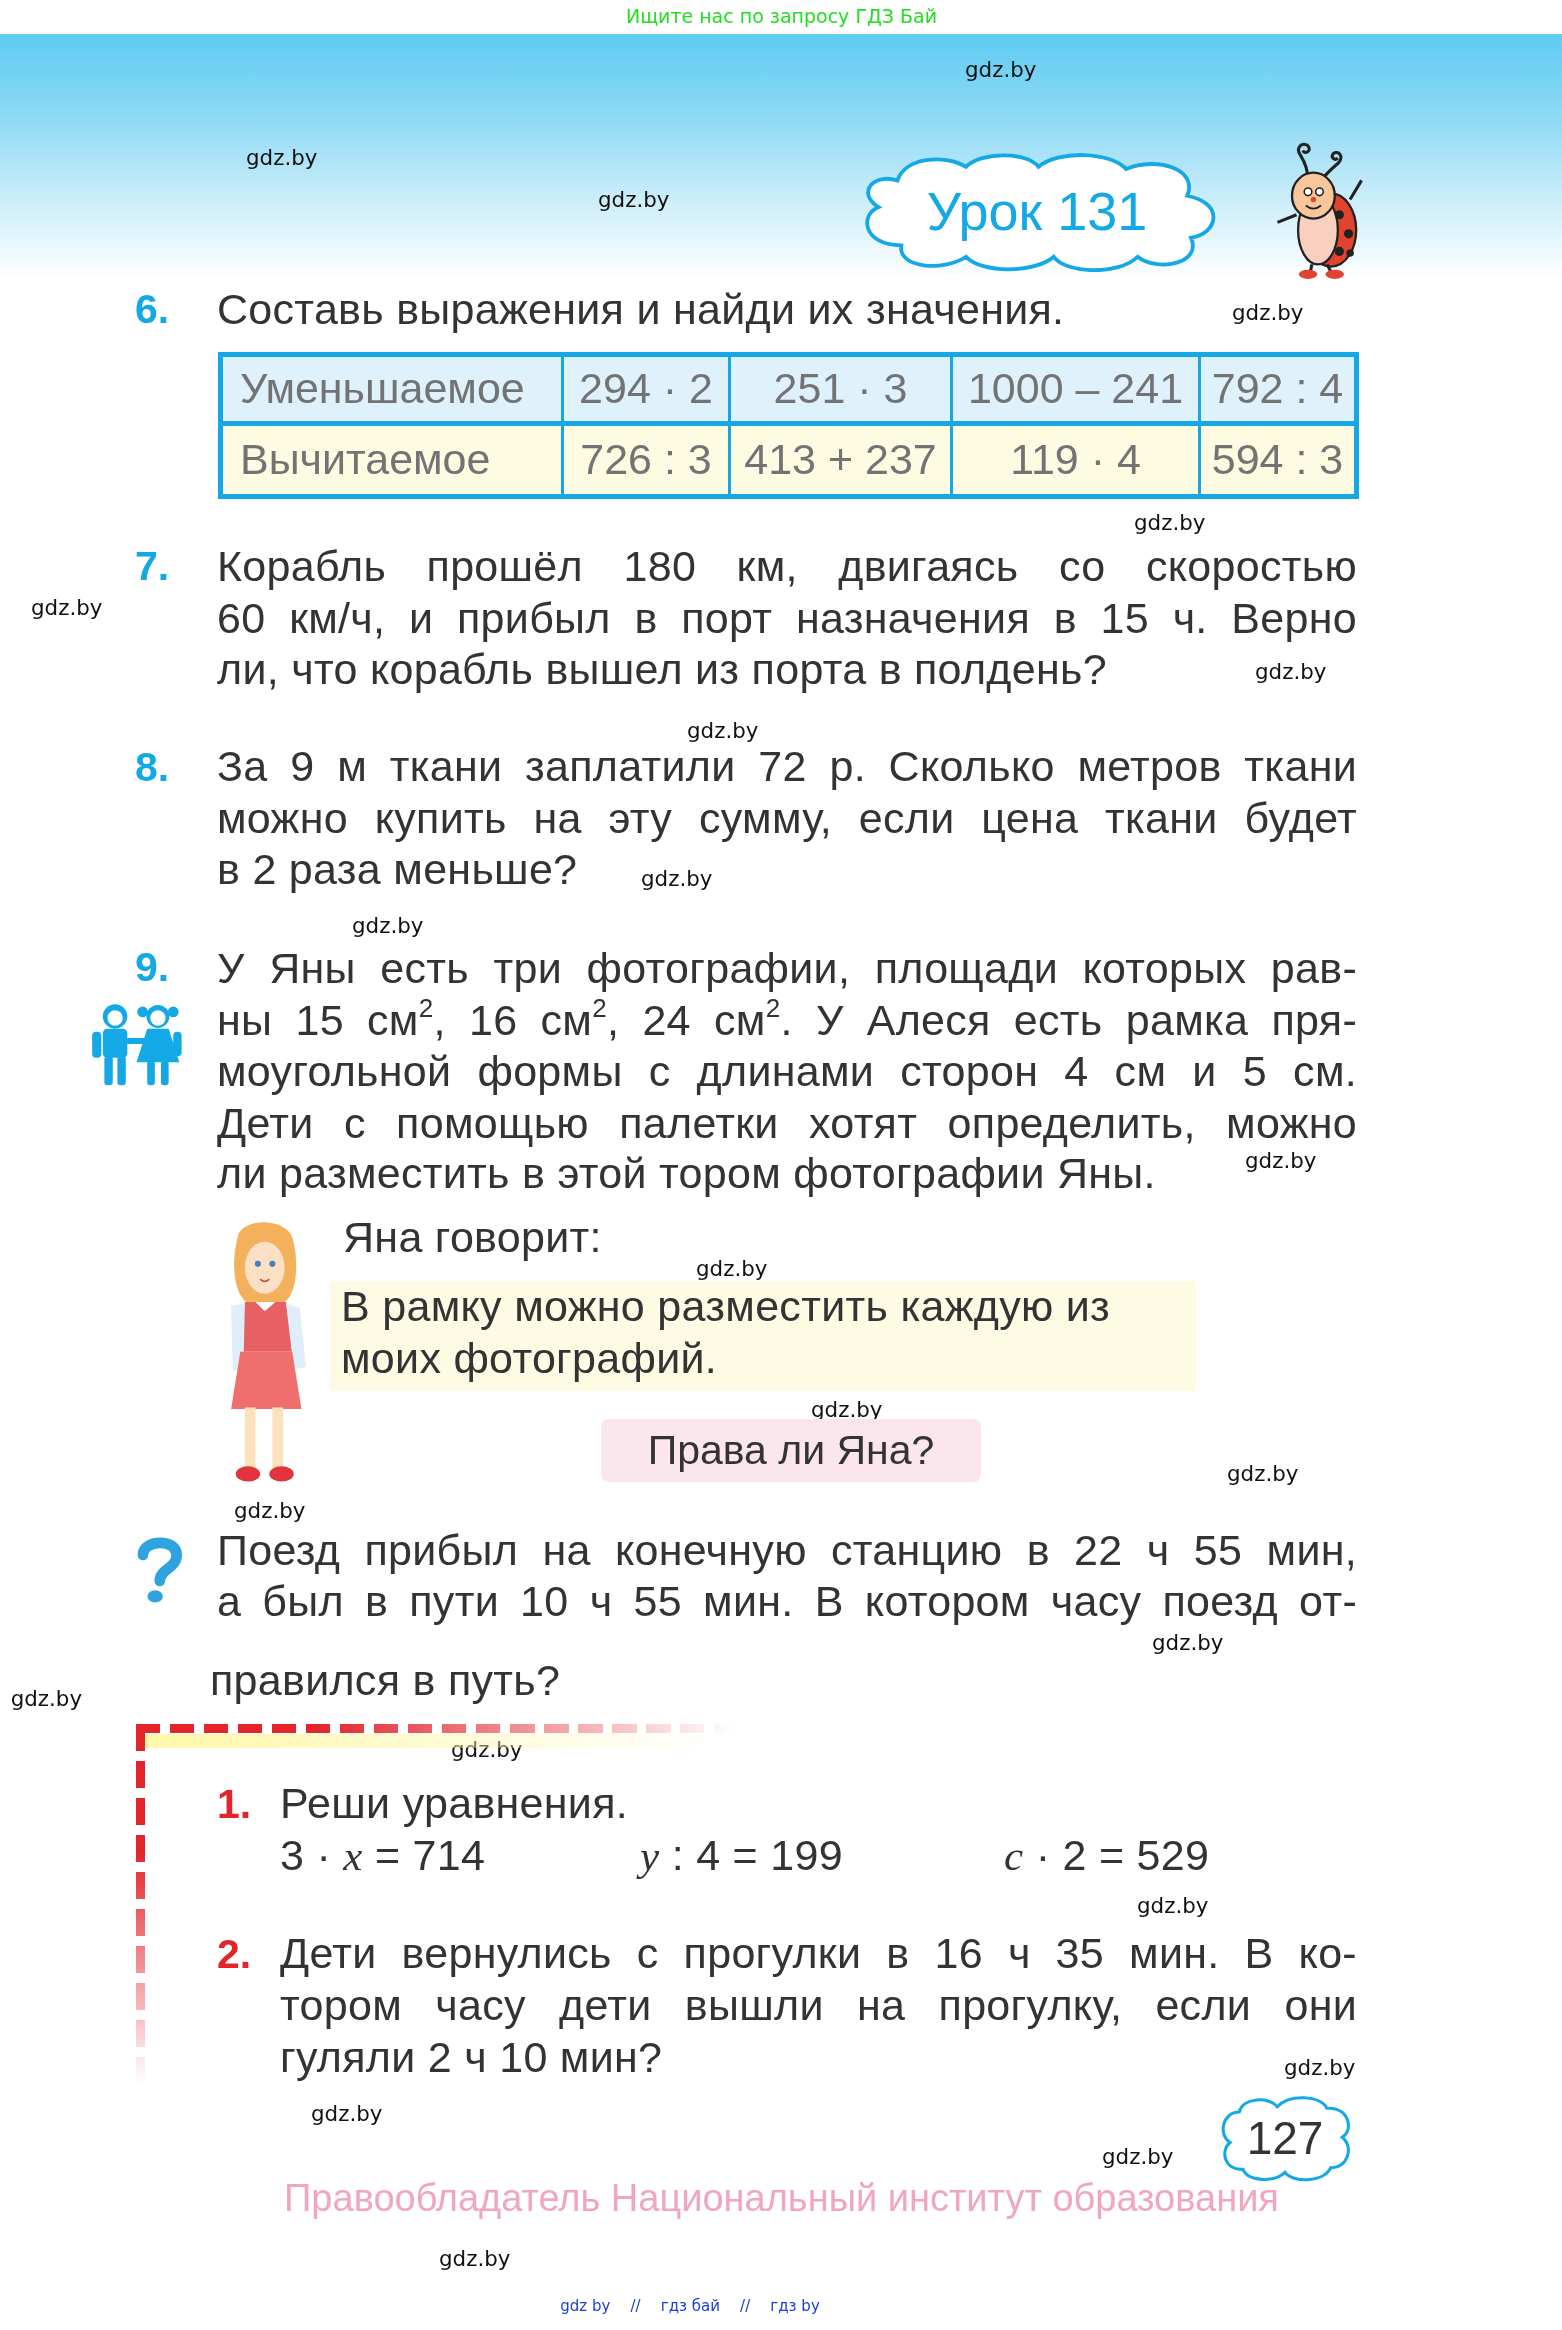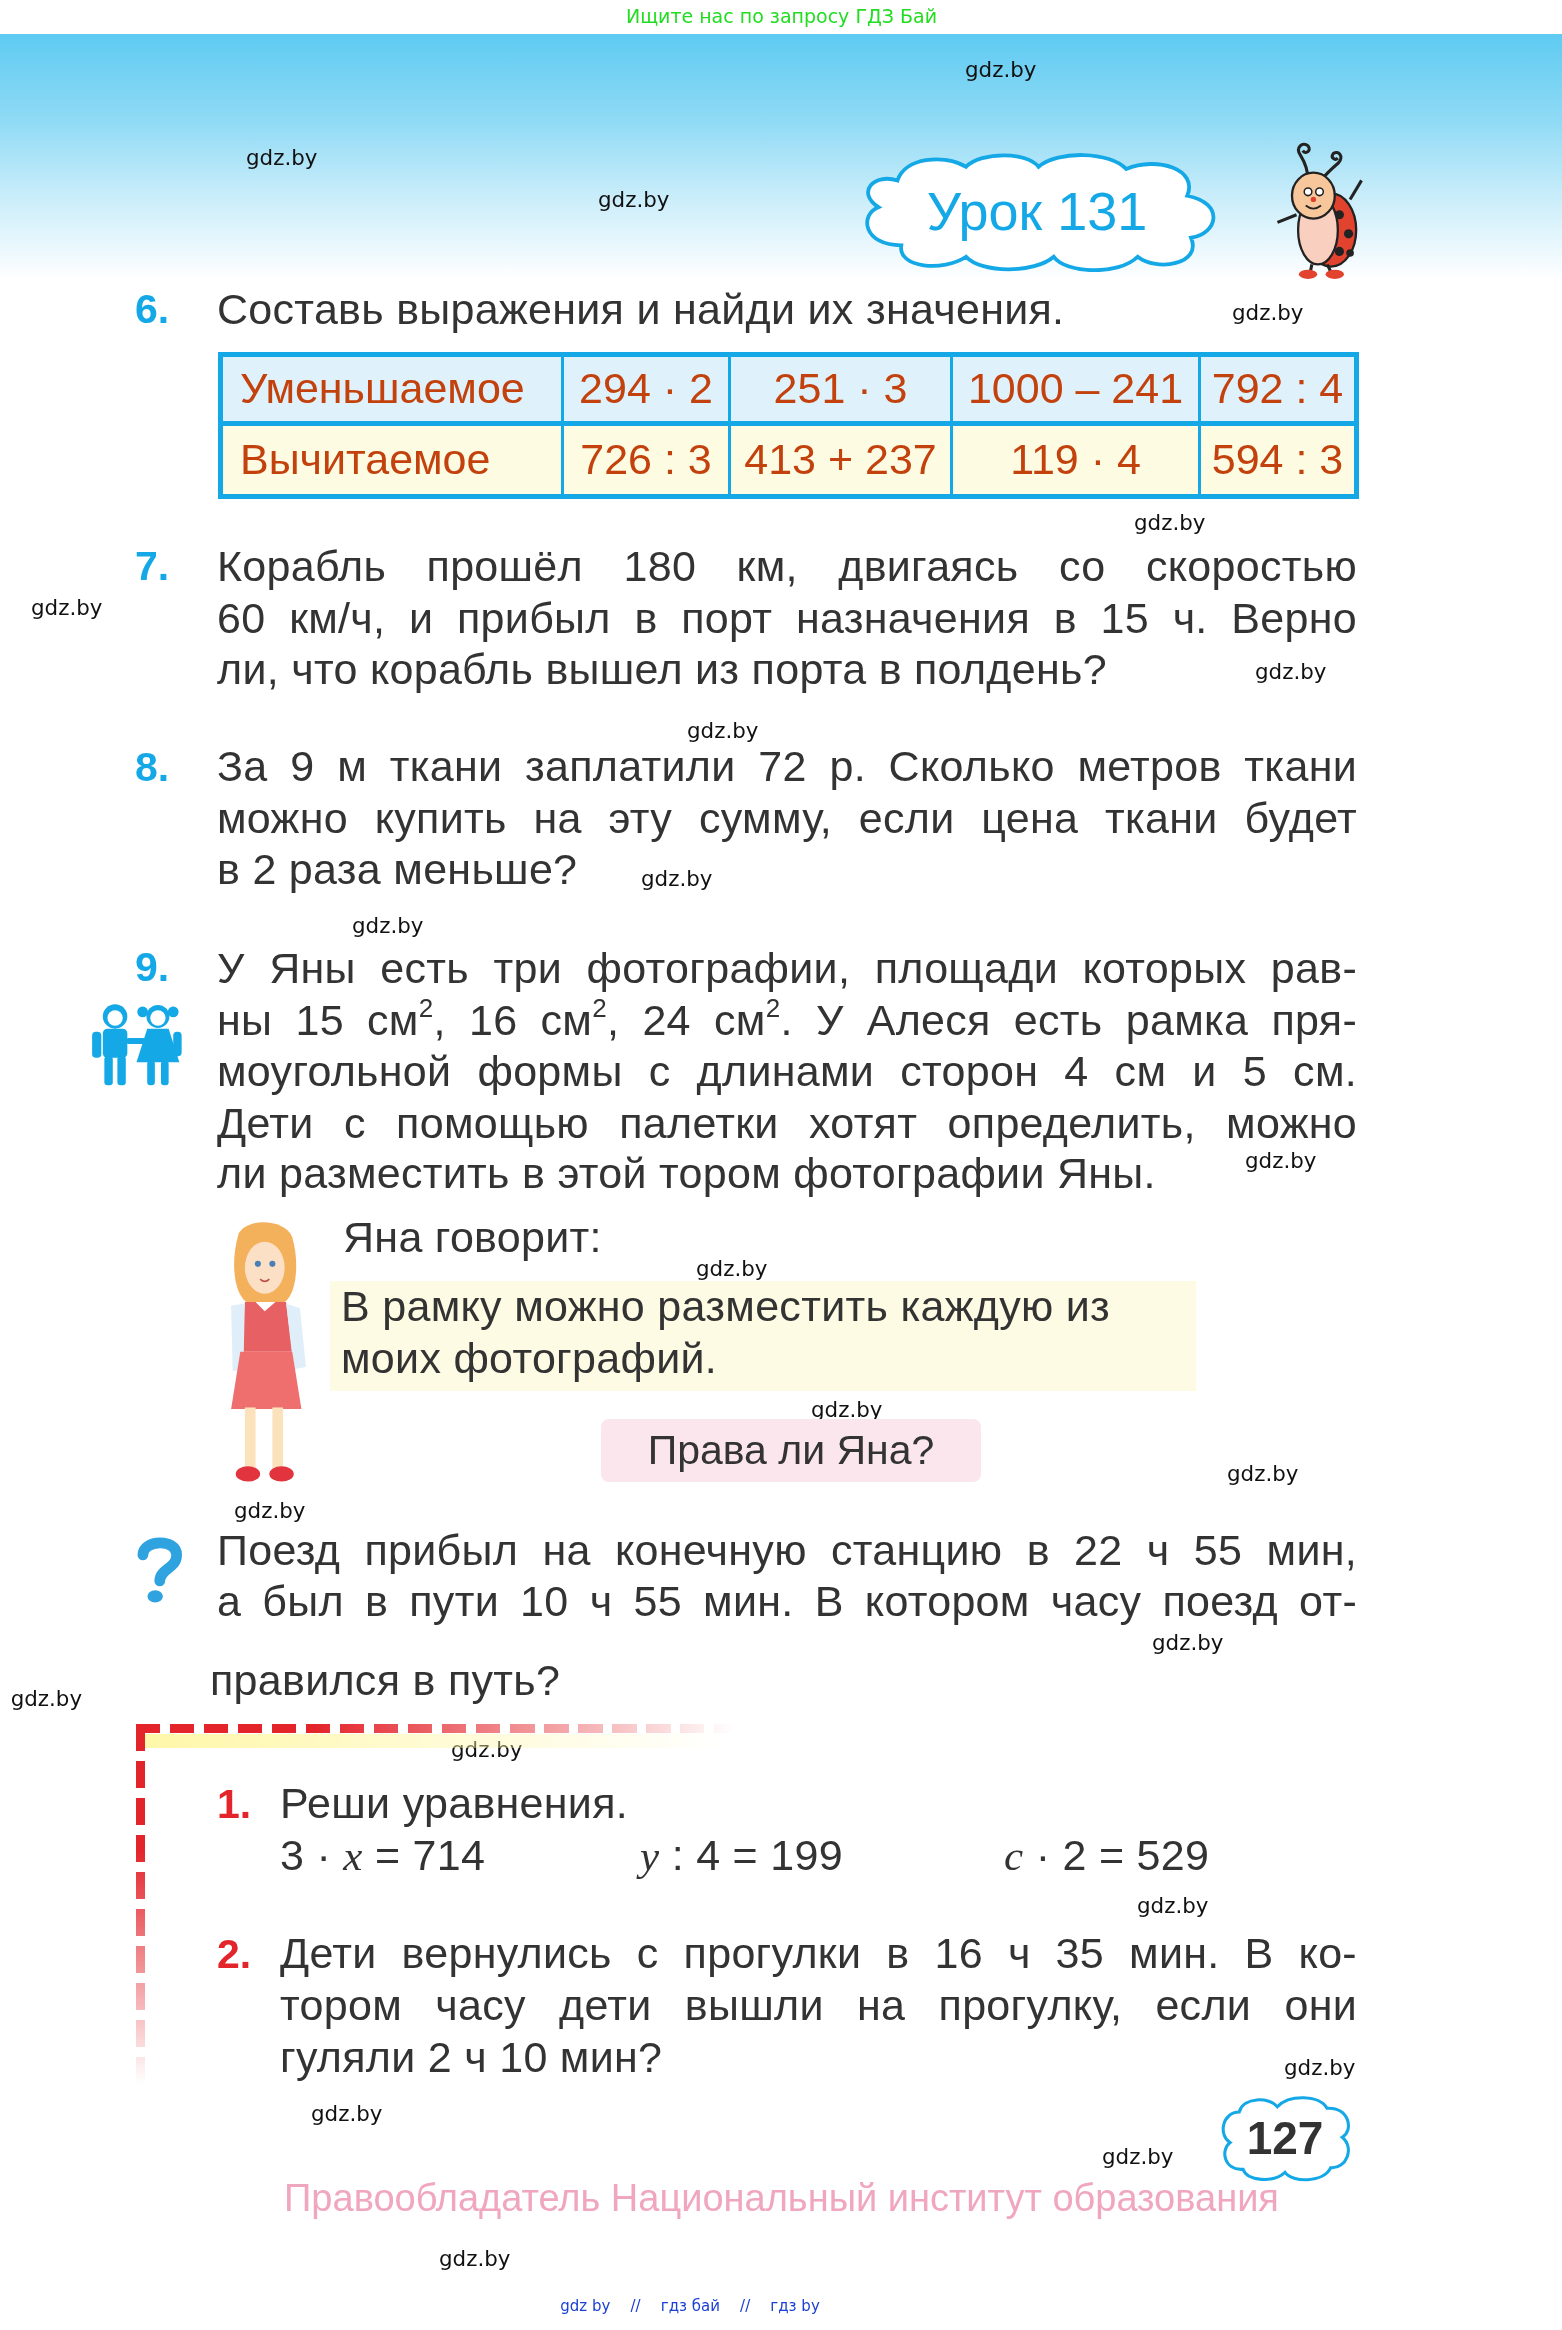--- a/index.html
+++ b/index.html
@@ -29,21 +29,21 @@
   
   .tbl {
     position:absolute; left:218px; top:352px; width:1141px; height:147px;
     border:5.4px solid #14a8e6; box-sizing:border-box;
     display:grid;
     grid-template-columns:341px 167px 222px 248px 1fr;
     grid-template-rows:1fr 1fr;
   }
   .cell {
     display:flex; align-items:center; justify-content:center;
-    font-size:43px; color:#c2410c; white-space:nowrap;
+    font-size:43px; color:#737373; white-space:nowrap;
     border-right:3.1px solid #14a8e6;
   }
   .cell.last { border-right:none; }
   .cell.hdr { justify-content:flex-start; padding-left:17px; }
   .r1 { background:#dff2fb; border-bottom:5.4px solid #14a8e6; }
   .r2 { background:#fdfbe2; }
 
   .yellowbox { left:330px; top:1281px; width:866px; height:110px; background:#fdfbe3; }
   .pinkbox {
     left:601px; top:1419px; width:380px; height:63px; background:#fce6ee; border-radius:7.7px;
@@ -216,21 +216,21 @@
 
 <div class="num red" style="left:217px; top:1931px;">2.</div>
 <div class="line just" style="left:280px; top:1929px; width:1077px;">Дети вернулись с прогулки в 16 ч 35 мин. В ко-</div>
 <div class="line just" style="left:280px; top:1981px; width:1077px;">тором часу дети вышли на прогулку, если они</div>
 <div class="line" style="left:280px; top:2033px;">гуляли 2 ч 10 мин?</div>
 
 <div class="abs" style="left:1216px; top:2093px; width:138px; height:90px;">
   <svg width="138" height="90" viewBox="0 0 180 118" style="position:absolute;left:0;top:0;">
     <path d="M30,25 C35,5 70,5 80,18 C95,2 135,2 145,20 C175,18 180,50 165,58 C182,72 170,100 150,98 C140,118 100,118 90,104 C75,118 40,116 35,100 C10,102 5,75 18,65 C2,55 8,25 30,25 Z" fill="#ffffff" stroke="#14a8e6" stroke-width="4"></path>
   </svg>
-  <div style="position:absolute;left:0;top:0;width:138px;height:90px;display:flex;align-items:center;justify-content:center;font-size:46px;color:#333;font-weight:bold;">127</div>
+  <div style="position:absolute;left:0;top:0;width:138px;height:90px;display:flex;align-items:center;justify-content:center;font-size:46px;color:#333;">127</div>
 </div>
 
 <div class="abs copyright">Правообладатель Национальный институт образования</div>
 
 <div class="abs footer">
   <span>gdz by</span>
   <span>//</span>
   <span>гдз бай</span>
   <span>//</span>
   <span>гдз by</span>

